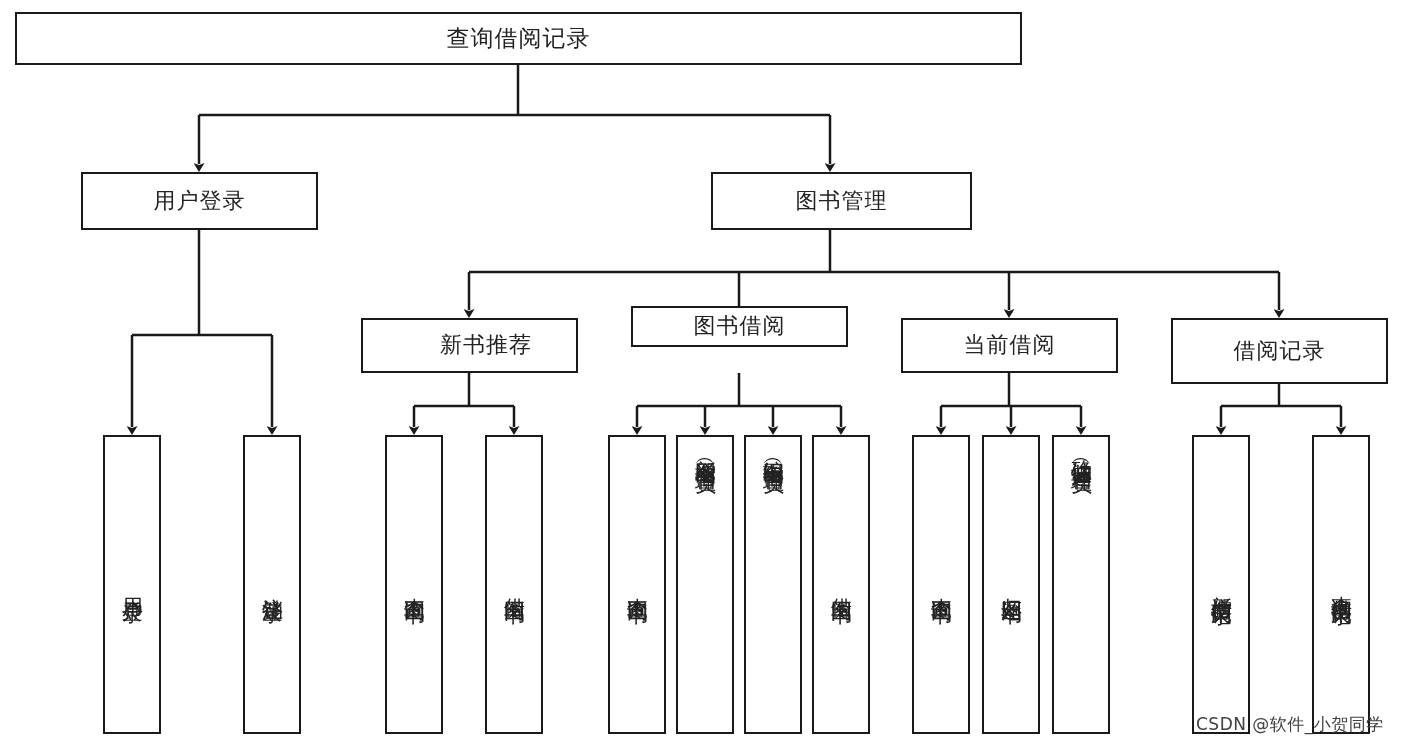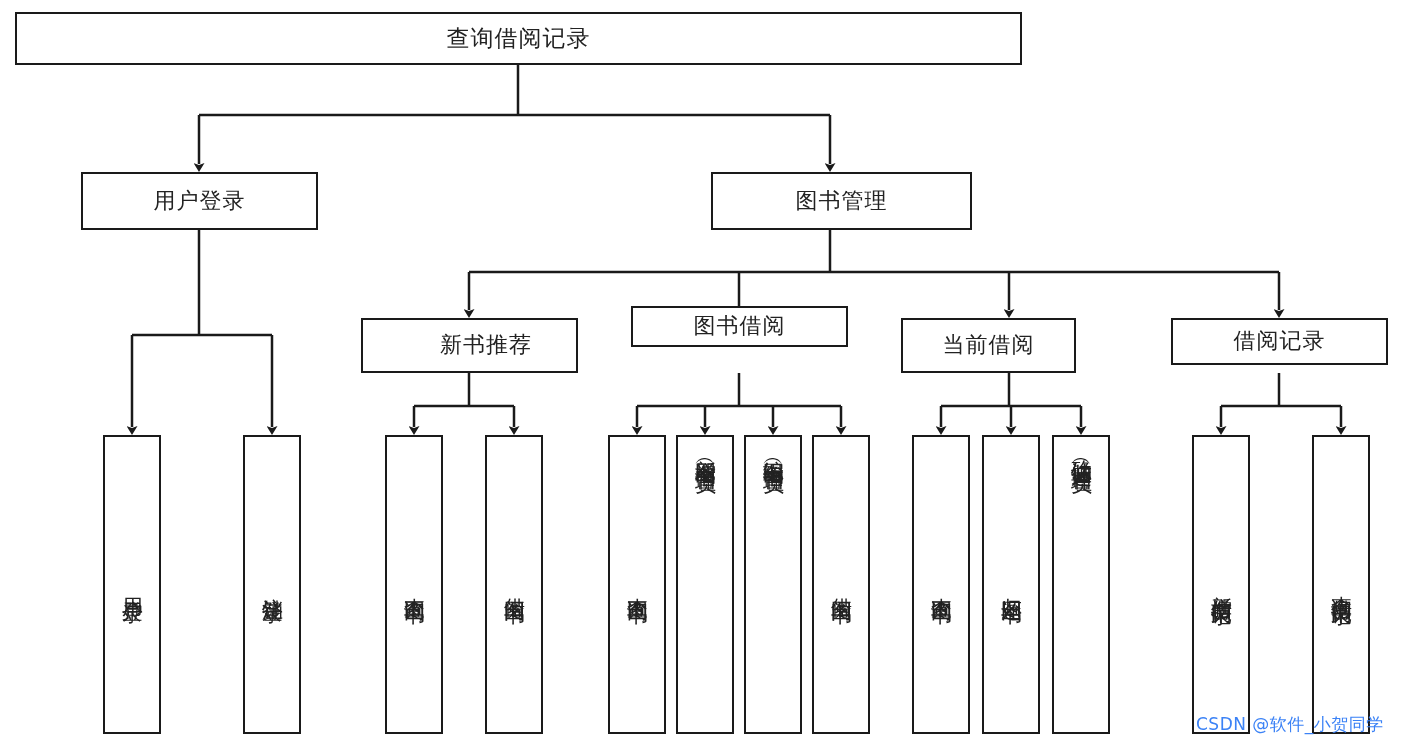--- a/index.html
+++ b/index.html
@@ -54,21 +54,21 @@
   .node-v.centered {
     align-items: center;
     padding-top: 0;
   }
   .root-box .node-label {
     font-size: 23px;
   }
   .watermark {
     position: absolute;
     font-size: 17px;
-    color: #3b82f6;
+    color: #404040;
     white-space: nowrap;
     letter-spacing: 0.5px;
   }
 </style>
 </head>
 <body>
 
 <div id="canvas">
 
   <svg class="diagram" viewBox="0 0 1405 747">
@@ -148,24 +148,24 @@
   <div class="node-box node-h" style="left:711px; top:172px; width:261px; height:58px;">
     <span class="node-label">图书管理</span>
   </div>
 
   <div class="node-box node-h" style="left:361px; top:318px; width:217px; height:55px;padding-left:33px;">
     <span class="node-label">新书推荐</span>
   </div>
   <div class="node-box node-h" style="left:631px; top:306px; width:217px; height:41px;font-family:Liberation Serif, serif;">
     <span class="node-label">图书借阅</span>
   </div>
-  <div class="node-box node-h" style="left:901px; top:318px; width:175px; height:55px;">
+  <div class="node-box node-h" style="left:901px; top:318px; width:217px; height:55px;">
     <span class="node-label">当前借阅</span>
   </div>
-  <div class="node-box node-h" style="left:1171px; top:318px; width:217px; height:47px;">
+  <div class="node-box node-h" style="left:1171px; top:318px; width:217px; height:66px;">
     <span class="node-label">借阅记录</span>
   </div>
 
   <div class="node-box node-v centered" style="left:103px; top:435px; width:58px; height:299px;">
     <span class="node-label">用户登录</span>
   </div>
   <div class="node-box node-v centered" style="left:243px; top:435px; width:58px; height:299px;">
     <span class="node-label">注销登录</span>
   </div>
 

